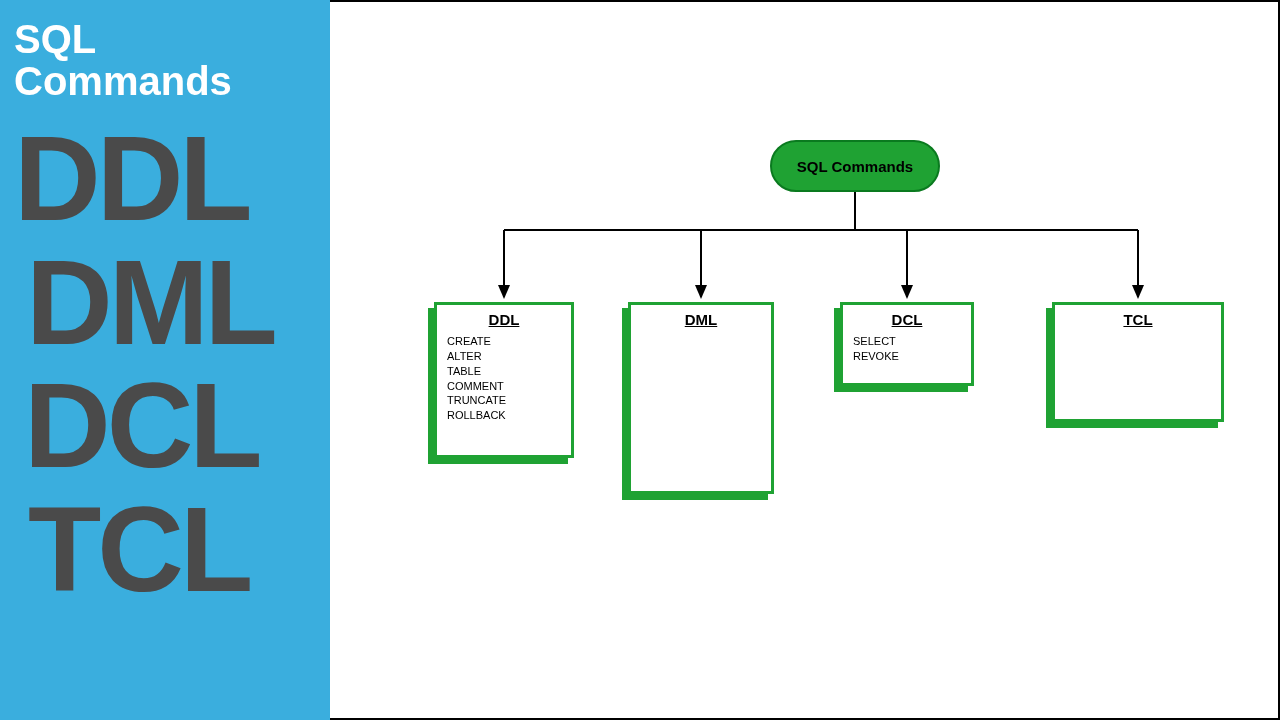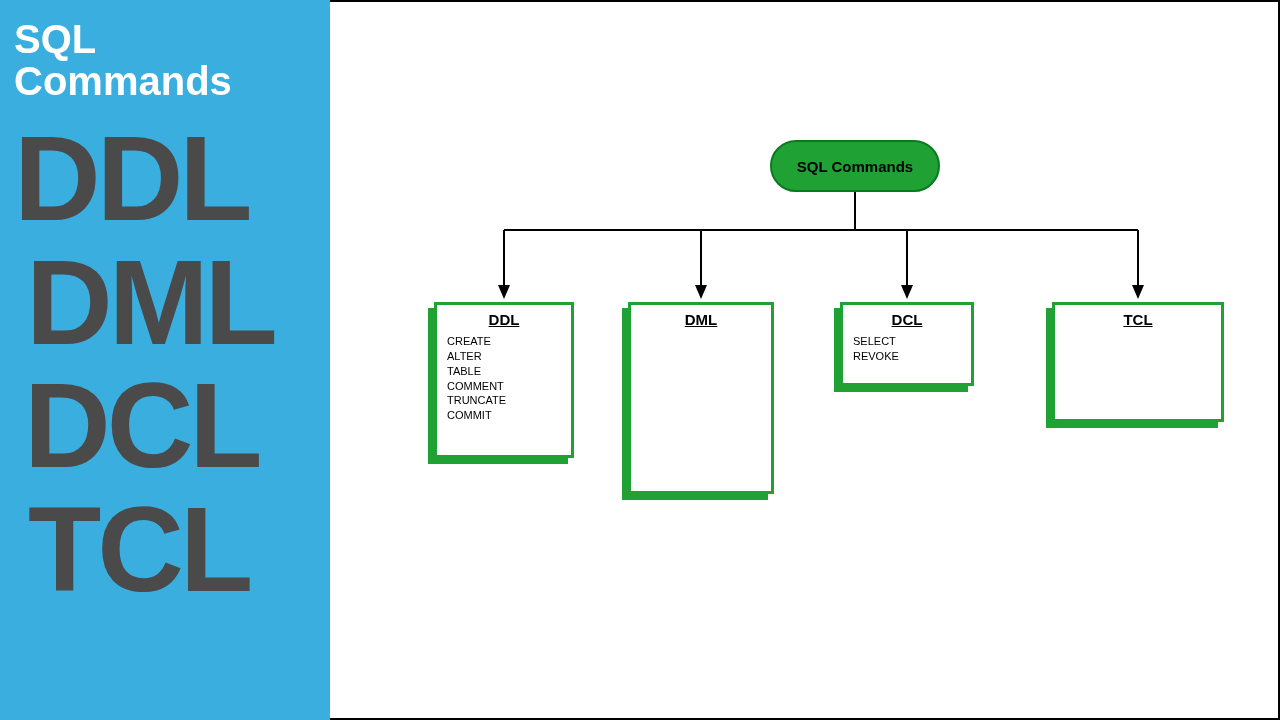--- a/index.html
+++ b/index.html
@@ -159,21 +159,21 @@
   <div class="cat-wrap wrap-ddl">
     <div class="cat-shadow"></div>
     <div class="cat-box">
       <div class="cat-title">DDL</div>
       <div class="cat-items">
           <div>CREATE</div>
           <div>ALTER</div>
           <div>TABLE</div>
           <div>COMMENT</div>
           <div>TRUNCATE</div>
-          <div>COMMIT</div>
+          <div>ROLLBACK</div>
         </div>
     </div>
   </div>
 
   <div class="cat-wrap wrap-dml">
     <div class="cat-shadow"></div>
     <div class="cat-box">
       <div class="cat-title">DML</div>
     </div>
   </div>

